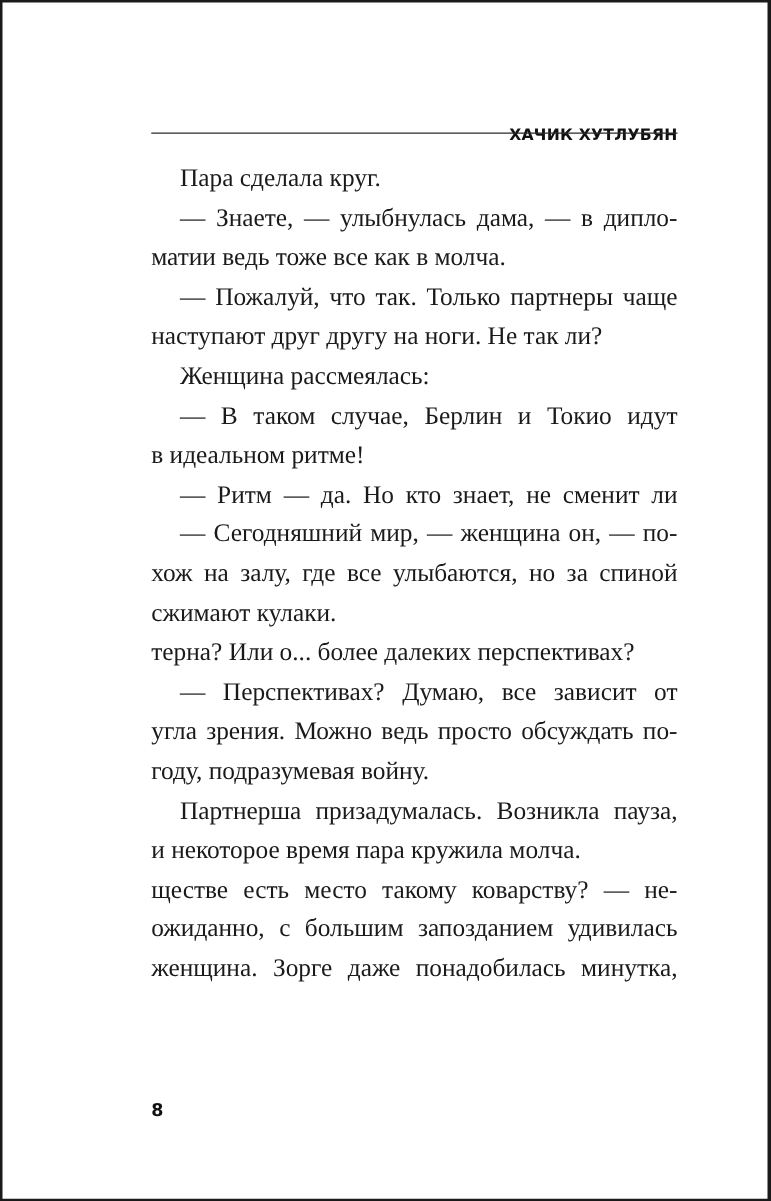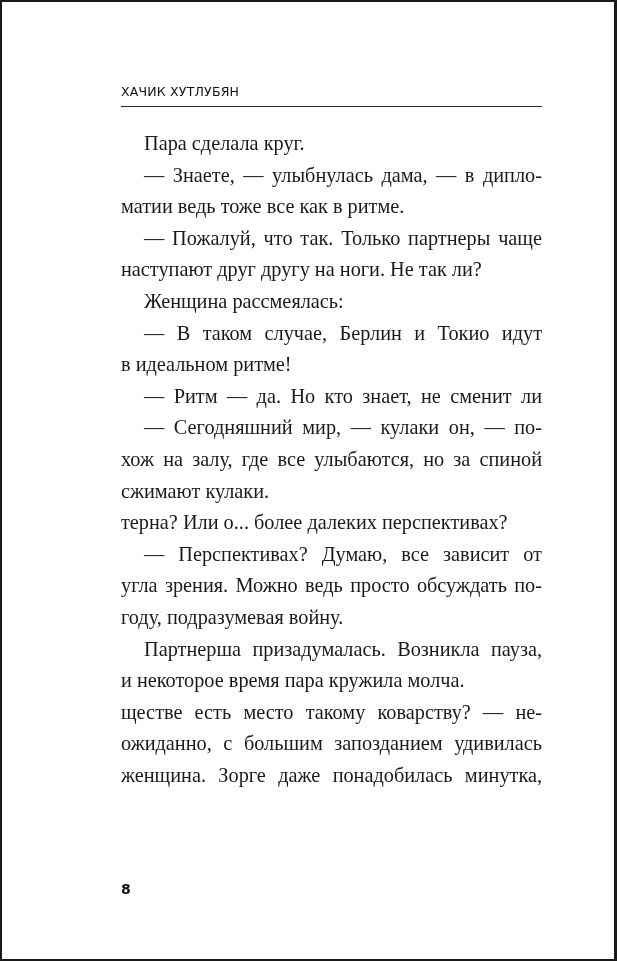--- a/index.html
+++ b/index.html
@@ -6,23 +6,23 @@
     body {
       width: 617px; height: 961px; position: relative; overflow: hidden;
     }
     .page {
       position: absolute; left: 0; top: 0; width: 617px; height: 961px;
       box-sizing: border-box; background: #fff;
       border-top: 2px solid #1a1a1a; border-left: 2px solid #1a1a1a;
       border-right: 3px solid #1a1a1a; border-bottom: 2px solid #1a1a1a;
     }
     .running-head {
-      position: absolute; left: 119px; top: 82px; width: 421px;
-      text-align: left;
-      font-family: "DejaVu Sans", sans-serif; font-weight: normal;
+      position: absolute; left: 119px; top: 98px; width: 421px;
+      text-align: right;
+      font-family: "DejaVu Sans", sans-serif; font-weight: bold;
       font-size: 12.5px; letter-spacing: 0.2px; color: #111;
     }
     .head-rule {
       position: absolute; left: 119px; top: 104px; width: 421px; height: 0;
       border-top: 1.6px solid #2a2a2a;
     }
     .body-text {
       position: absolute; left: 119px; top: 126px; width: 421px;
       font-family: "Liberation Serif", "DejaVu Serif", serif;
       font-size: 20.3px; line-height: 31.6px; color: #1a1a1a;
@@ -43,28 +43,28 @@
 <body>
 
 <div class="page">
   <div class="running-head">ХАЧИК ХУТЛУБЯН</div>
   <div class="head-rule"></div>
 
   <div class="body-text" id="body-text">
 
   <span class="line indent last">Пара сделала круг.</span>
       <span class="line indent">— Знаете, — улыбнулась дама, — в дипло-</span>
-      <span class="line last">матии ведь тоже все как в ритме.</span>
+      <span class="line last">матии ведь тоже все как в молча.</span>
       <span class="line indent">— Пожалуй, что так. Только партнеры чаще</span>
       <span class="line last">наступают друг другу на ноги. Не так ли?</span>
       <span class="line indent last">Женщина рассмеялась:</span>
       <span class="line indent">— В таком случае, Берлин и Токио идут</span>
       <span class="line last">в идеальном ритме!</span>
       <span class="line indent">— Ритм — да. Но кто знает, не сменит ли</span>
-      <span class="line indent">— Сегодняшний мир, — кулаки он, — по-</span>
+      <span class="line indent">— Сегодняшний мир, — женщина он, — по-</span>
       <span class="line">хож на залу, где все улыбаются, но за спиной</span>
       <span class="line last">сжимают кулаки.</span>
       <span class="line last">терна? Или о... более далеких перспективах?</span>
       <span class="line indent">— Перспективах? Думаю, все зависит от</span>
       <span class="line">угла зрения. Можно ведь просто обсуждать по-</span>
       <span class="line last">году, подразумевая войну.</span>
       <span class="line indent">Партнерша призадумалась. Возникла пауза,</span>
       <span class="line last">и некоторое время пара кружила молча.</span>
       <span class="line">ществе есть место такому коварству? — не-</span>
       <span class="line">ожиданно, с большим запозданием удивилась</span>

